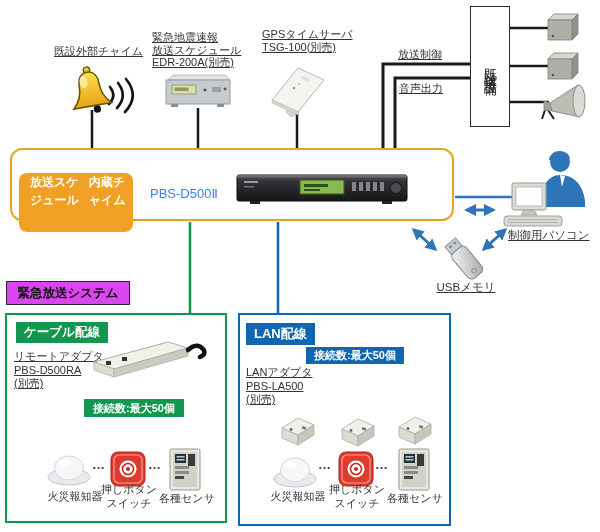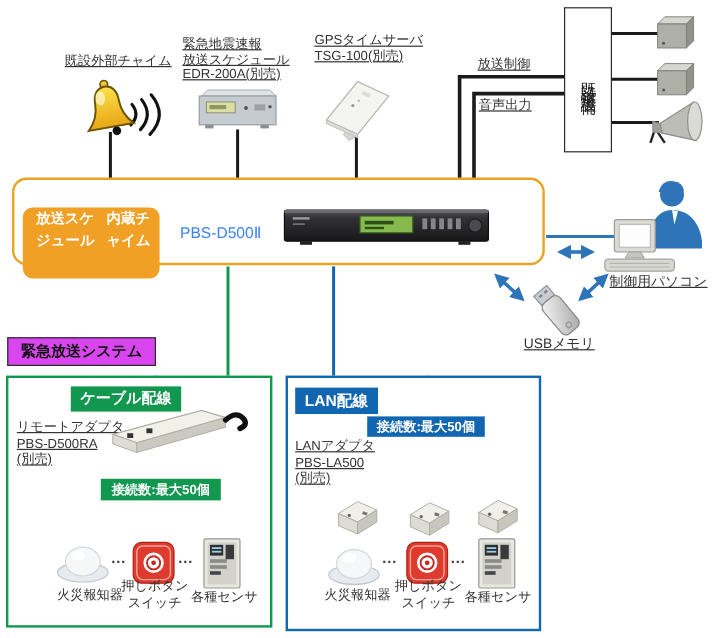--- a/index.html
+++ b/index.html
@@ -11,21 +11,21 @@
   .vbox{border:1.5px solid #2b2b2b;background:#fff;display:flex;align-items:center;justify-content:center;
         writing-mode:vertical-rl;font-size:13px;letter-spacing:3px;color:#222;}
   .titlebox{border:1.5px solid #2b2b2b;background:#d946ef;display:flex;align-items:center;justify-content:center;
         font-size:12.5px;font-weight:bold;color:#111;}
   .orangebox{border:2.5px solid #E9A424;border-radius:12px;background:#fff;}
   .featbadge{background:#F0A125;border-radius:8px;color:#fff;font-weight:bold;font-size:12px;line-height:18px;
         display:flex;justify-content:center;padding-left:11px;box-sizing:border-box;margin-top:16px;}
   .model{font-size:13px;color:#3b82f6;}
   .greenbox{border:2px solid #12984E;background:#fff;}
   .bluebox{border:2px solid #1166B1;background:#fff;}
-  .ghead{background:#12984E;color:#fff;font-weight:bold;font-size:12.5px;padding:2px 8px;margin-left:43px;}
+  .ghead{background:#12984E;color:#fff;font-weight:bold;font-size:12.5px;padding:2px 8px;}
   .bhead{background:#1166B1;color:#fff;font-weight:bold;font-size:13px;padding:2px 8px;}
   .gbadge{background:#12984E;color:#fff;font-weight:bold;font-size:11px;display:flex;align-items:center;justify-content:center;}
   .bbadge{background:#1166B1;color:#fff;font-weight:bold;font-size:11px;display:flex;align-items:center;justify-content:center;}
   .cap{font-size:11px;line-height:13.5px;text-align:center;color:#333;}
   .dots{font-size:13px;font-weight:bold;color:#444;text-align:center;letter-spacing:1px;}
   svg{display:block;}
 </style>
 </head>
 <body>
 

